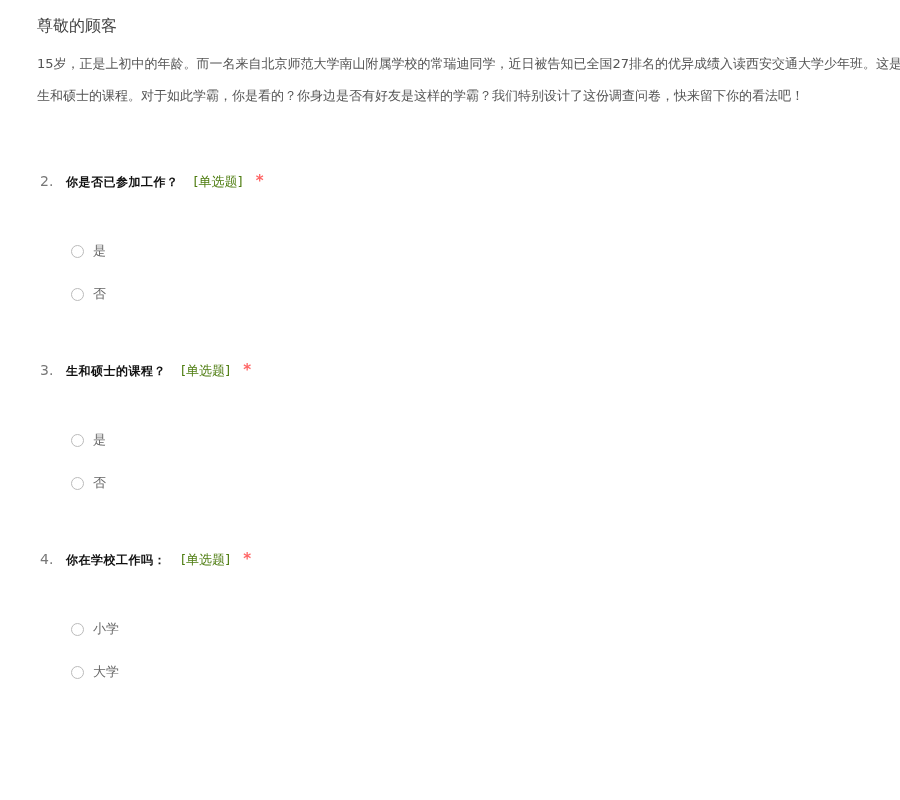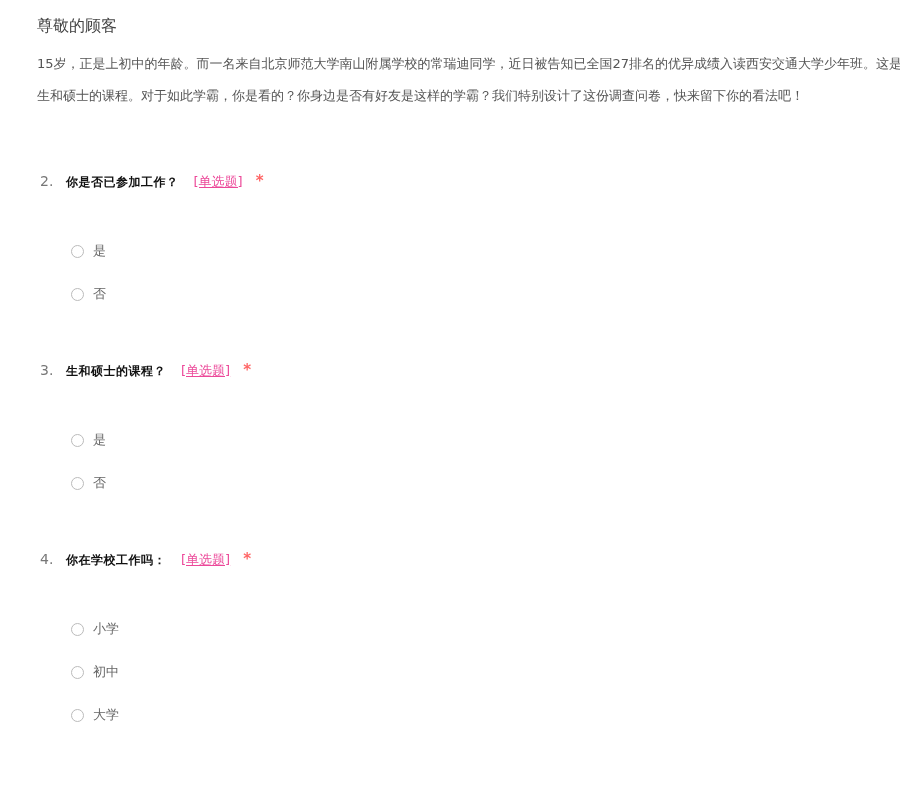--- a/index.html
+++ b/index.html
@@ -56,23 +56,22 @@
     flex: 0 0 26px;
   }
   .q-title {
     font-size: 12px;
     font-weight: 700;
     color: #111111;
     letter-spacing: 0.5px;
   }
   .q-tag {
     font-size: 13px;
-    color: #ec4899;
+    color: #4d7c0f;
     margin-left: 15px;
-    text-decoration: underline;
   }
   .q-star {
     font-size: 15px;
     font-weight: 700;
     color: #ff6666;
     margin-left: 13px;
   }
   .options {
     margin-top: 52px;
     margin-left: 34px;
@@ -160,22 +159,18 @@
       <span class="q-tag">[单选题]</span>
       <span class="q-star">*</span>
     </div>
     <div class="options">
       <div class="option">
         <span class="radio"></span>
         <span class="option-label">小学</span>
       </div>
       <div class="option">
         <span class="radio"></span>
-        <span class="option-label">初中</span>
-      </div>
-      <div class="option">
-        <span class="radio"></span>
         <span class="option-label">大学</span>
       </div>
     </div>
   </div>
 
 </div>
 
 </body></html>

